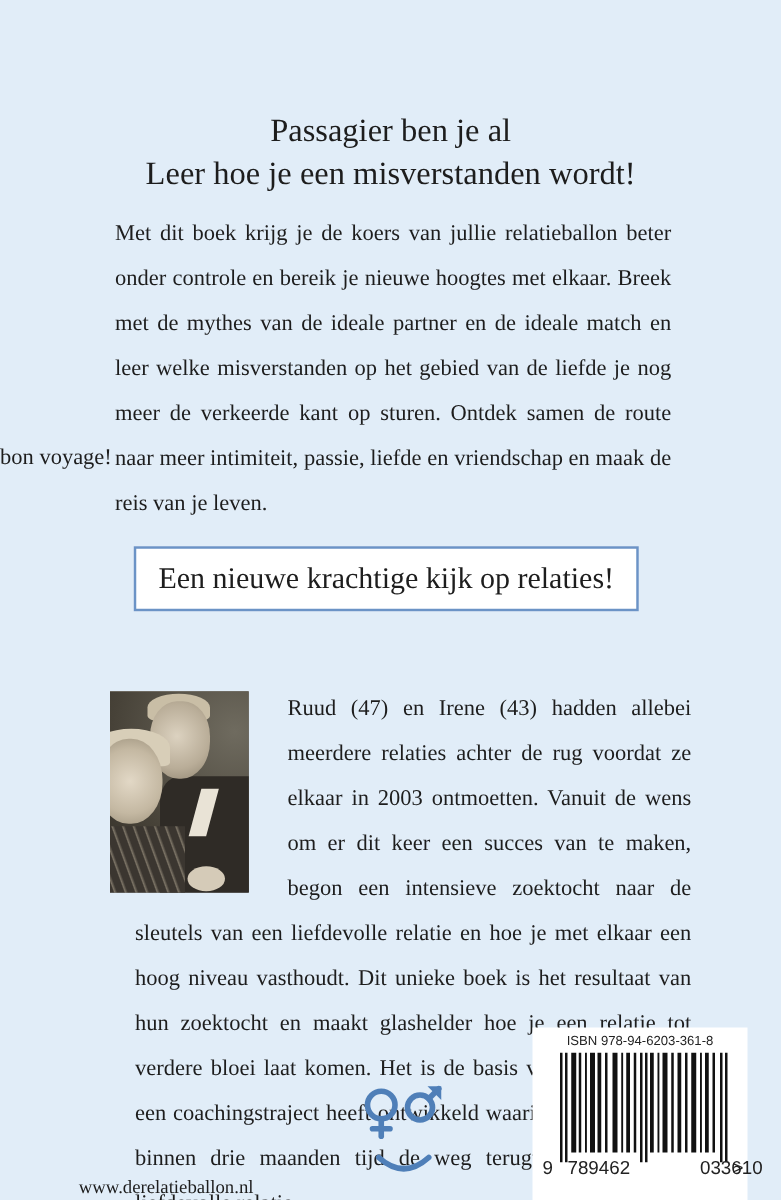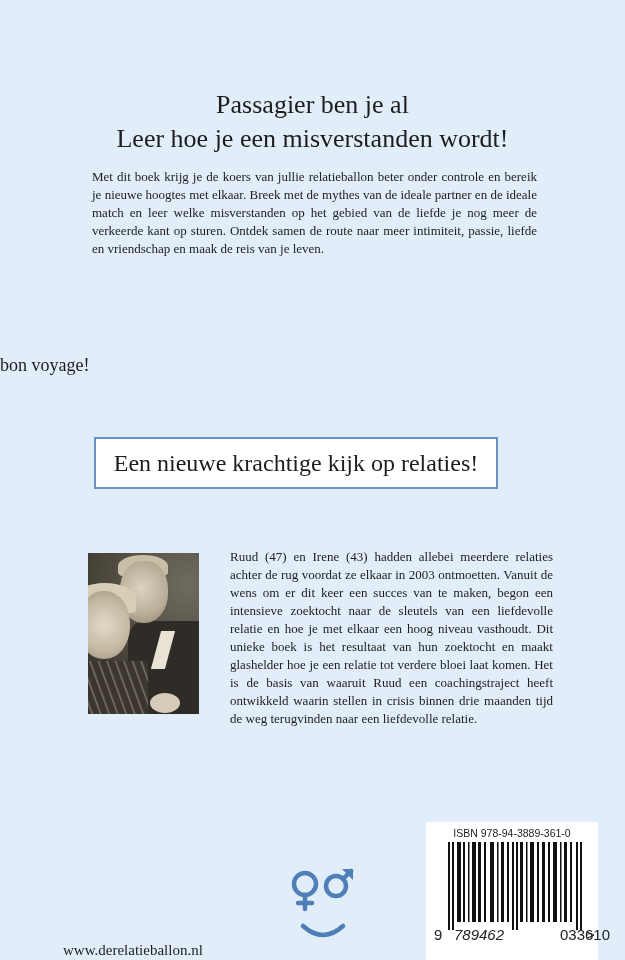--- a/index.html
+++ b/index.html
@@ -9,28 +9,28 @@
     font-family:"Liberation Serif", "DejaVu Serif", serif;
     color:#1d1d1d;
     position:relative;
   }
   .headline {
     position:absolute; left:0; width:625px; text-align:center;
     font-size:26px; line-height:34px;margin-top:20px;
   }
   .para {
     position:absolute; text-align:justify; text-align-last:left;
-    font-size:13px; line-height:18px;
+    font-size:18px; line-height:36px;
   }
   .center-line {
     position:absolute; left:0; width:625px; 
     font-size:18px;
   }
   .tagline-box {
-    position:absolute; left:94px; top:437px; width:400px; height:48px;
+    position:absolute; left:107px; top:437px; width:400px; height:48px;
     background:#ffffff; border:2.5px solid #6b93c6;
     text-align:center; font-size:24px; line-height:48px;
   }
   .photo {
     position:absolute; left:88px; top:553px; width:111px; height:161px;
     overflow:hidden;
     background:linear-gradient(135deg,#8a8172 0%,#5d564c 40%,#3f3a33 70%,#2c2924 100%);
   }
   .photo .bg-blur { position:absolute; left:0; top:0; width:111px; height:161px;
     background:radial-gradient(circle at 90% 20%, #6f6b5f 0%, #474238 60%, #2e2a24 100%); }
@@ -105,21 +105,21 @@
       <line x1="22" y1="27" x2="22" y2="41"></line>
       <line x1="15" y1="35" x2="29" y2="35"></line>
       <circle cx="53" cy="18" r="10"></circle>
       <line x1="60" y1="11" x2="68" y2="3"></line>
       <path d="M20 58 Q40 76 60 58"></path>
     </g>
     <polygon points="70,1 70,12 59,1" fill="#4f7fb8"></polygon>
   </svg>
 
   <div class="barcode-box" data-name="barcode">
-    <div class="isbn-text" data-name="isbn-label">ISBN 978-94-3889-361-0</div>
+    <div class="isbn-text" data-name="isbn-label">ISBN 978-94-6203-361-8</div>
     <svg class="bars" viewBox="0 0 136 88" preserveAspectRatio="none" data-name="barcode-bars">
       <g fill="#111">
         <rect x="0" y="0" width="2" height="88"></rect>
         <rect x="4" y="0" width="2" height="88"></rect>
         <rect x="9" y="0" width="4" height="80"></rect>
         <rect x="15" y="0" width="2" height="80"></rect>
         <rect x="20" y="0" width="1.5" height="80"></rect>
         <rect x="24" y="0" width="4" height="80"></rect>
         <rect x="30" y="0" width="3" height="80"></rect>
         <rect x="36" y="0" width="2" height="80"></rect>
@@ -138,21 +138,21 @@
         <rect x="105" y="0" width="4" height="80"></rect>
         <rect x="112" y="0" width="1.5" height="80"></rect>
         <rect x="116" y="0" width="3" height="80"></rect>
         <rect x="122" y="0" width="2" height="80"></rect>
         <rect x="128" y="0" width="2" height="88"></rect>
         <rect x="132" y="0" width="2" height="88"></rect>
       </g>
     </svg>
     <div class="ean-digits" data-name="ean-digits">
       <span style="position:absolute; left:8px;" data-name="ean-first-digit">9</span>
-      <span style="position:absolute; left:28px;font-style:italic;" data-name="ean-group-1">789462</span>
+      <span style="position:absolute; left:28px;" data-name="ean-group-1">789462</span>
       <span style="position:absolute; left:110px;margin-left:24px;" data-name="ean-group-2">033610</span>
       <span style="position:absolute; left:160px;" data-name="ean-suffix">&gt;</span>
     </div>
   </div>
 
 </div>
 
 <style>
   
   [data-name="author-paragraph-top"] { width:445px !important; left:88px !important; }

